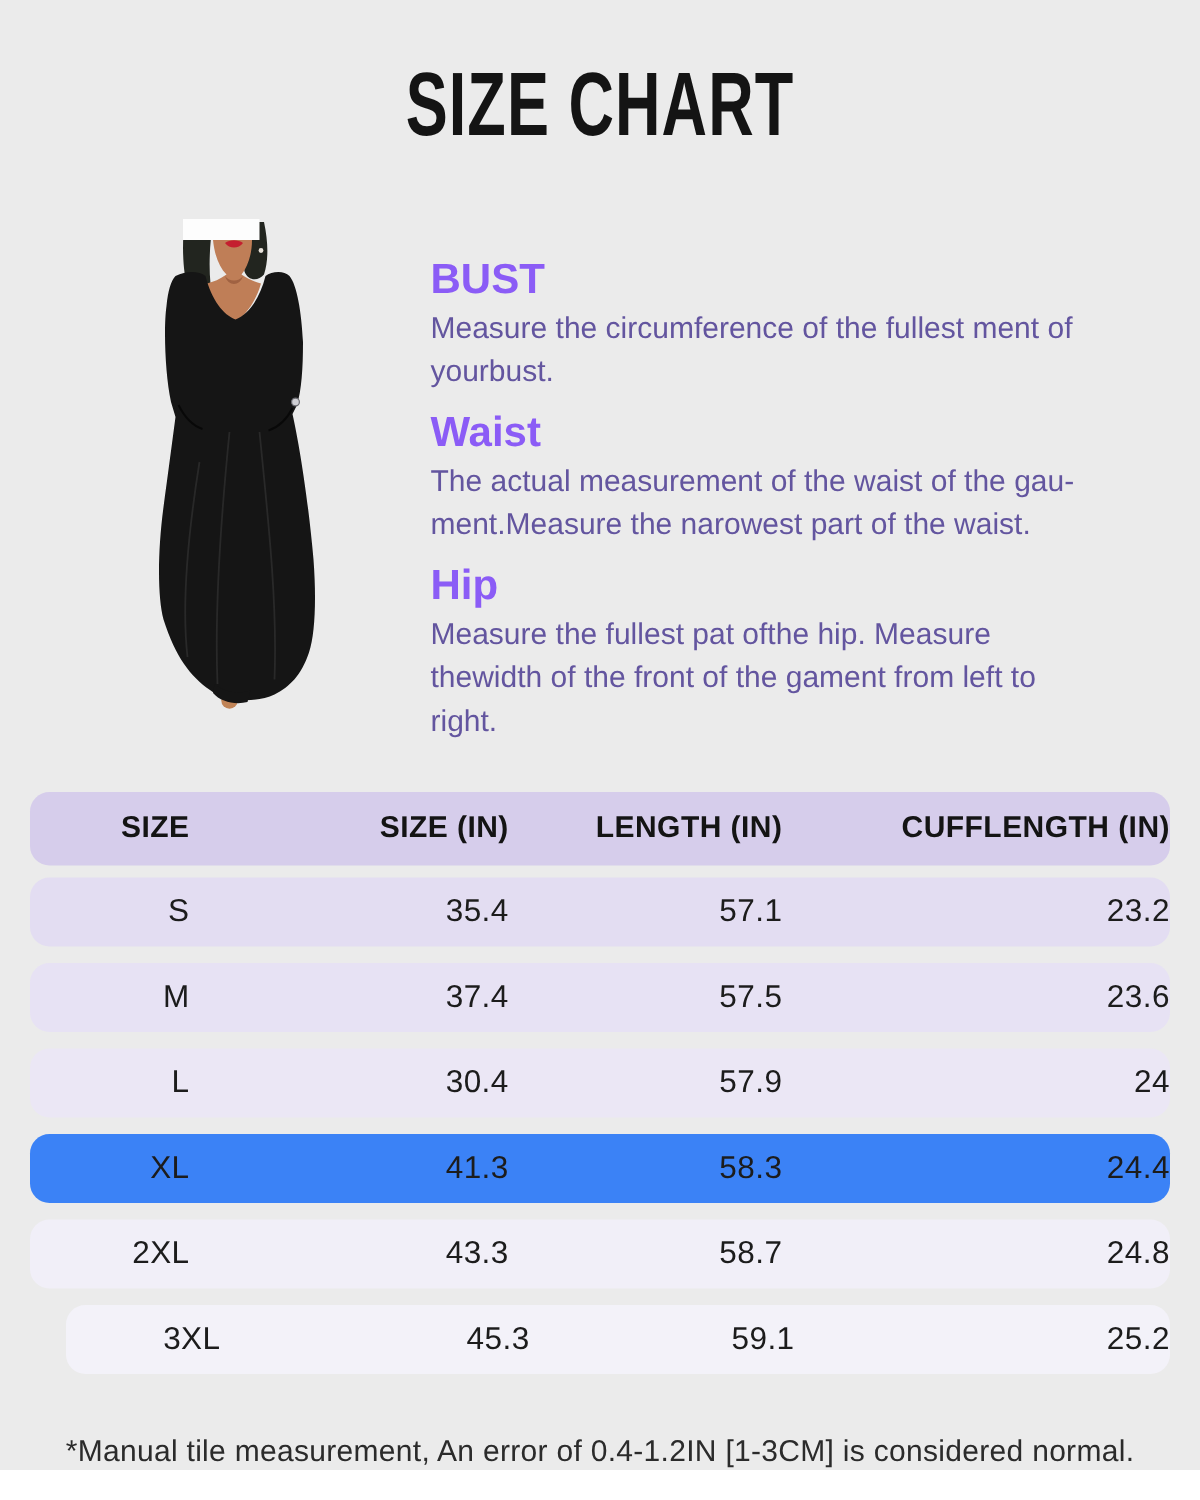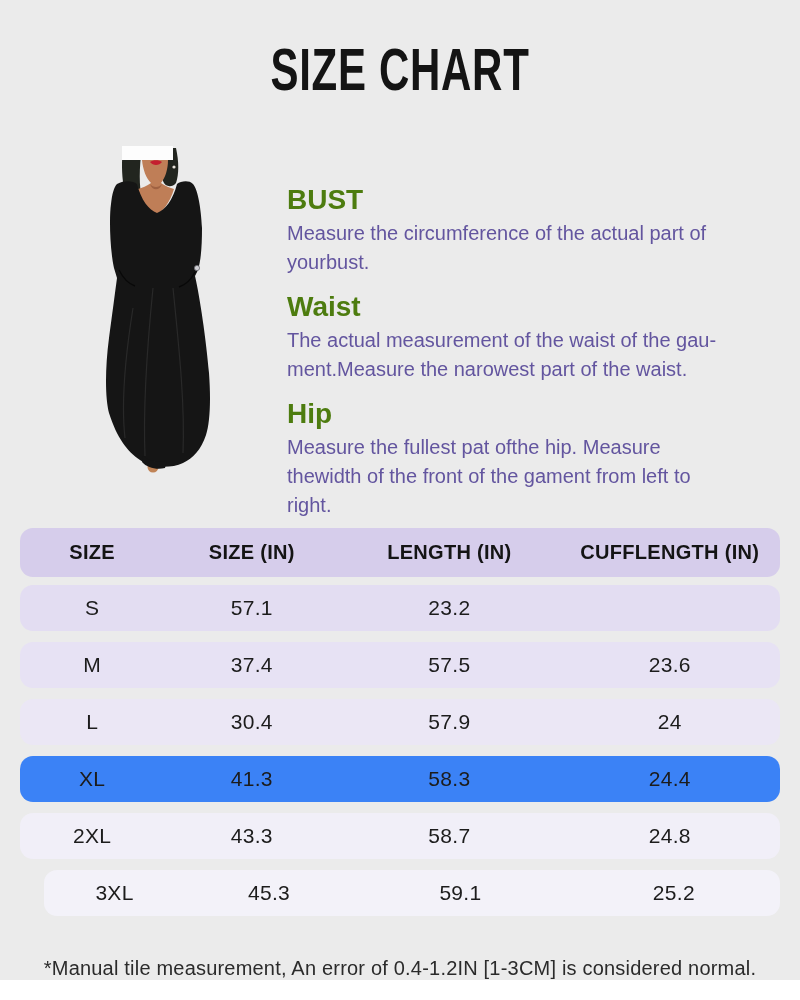--- a/index.html
+++ b/index.html
@@ -26,23 +26,23 @@
     position: absolute; left: 95px; top: 138px;
     width: 150px; height: 345px;
   }
   .photo svg { display:block; width:150px; height:345px; }
 
   .guide {
     position: absolute; left: 287px; top: 170px; width: 475px;
   }
   .guide-section { margin: 0 0 9px 0; }
   .guide-heading {
-    margin: 14px 0 3px 0;
+    margin: 0 0 3px 0;
     font-size: 28px; line-height: 32px; font-weight: bold;
-    color: #4d7c0f;
+    color: #8b5cf6;
   }
   .guide-line {
     font-size: 20px; line-height: 29px;
     color: #63559f; font-weight: 500;
   }
 
   
   .size-table { position: absolute; left: 20px; top: 528px; width: 760px; }
   .trow {
     display: grid;
@@ -57,21 +57,21 @@
     font-weight: bold; font-size: 20px; color: #141414;
   }
   .tbody-row { height: 46px; margin-bottom: 11px; font-size: 21px; font-weight: 500; color: #1c1c1c; }
   .tbody-row:last-child { margin-bottom: 0; margin-left: 24px; }
   .row-0 { background: #e3ddf2; }
   .row-1 { background: #e7e2f4; }
   .row-2 { background: #ebe7f5; }
   .row-3 { background: #3b82f6; }
   .row-4 { background: #f1eff8; }
   .row-5 { background: #f3f2f9; }
-  .cell { text-align: center; letter-spacing: 0.3px; padding-left: 38px; }
+  .cell { text-align: right; letter-spacing: 0.3px; padding-left: 38px; }
 
   
   .footnote {
     position: absolute; left: 0; top: 928px; width: 800px;
     text-align: center; font-size: 20px; color: #2b2b2b;
     letter-spacing: 0.2px;
     margin-top: 29px;
   }
 </style>
 </head>
@@ -131,21 +131,21 @@
       <circle cx="102" cy="130" r="2.6" fill="#cfcfd4" stroke="#6a6a70" stroke-width="0.8"></circle>
 
       <ellipse cx="58" cy="329" rx="5.5" ry="5.5" fill="#c08356"></ellipse>
       <path d="M48,318 C55,324 66,325 72,322 L70,330 C62,332 52,330 47,324 Z" fill="#151515"></path>
     </svg>
   </div>
 
   <div class="guide">
     <div class="guide-section">
       <h3 class="guide-heading">BUST</h3>
-      <div class="guide-line">Measure the circumference of the actual part of</div>
+      <div class="guide-line">Measure the circumference of the fullest ment of</div>
       <div class="guide-line">yourbust.</div>
     </div>
     <div class="guide-section">
       <h3 class="guide-heading">Waist</h3>
       <div class="guide-line">The actual measurement of the waist of the gau-</div>
       <div class="guide-line">ment.Measure the narowest part of the waist.</div>
     </div>
     <div class="guide-section">
       <h3 class="guide-heading">Hip</h3>
       <div class="guide-line">Measure the fullest pat ofthe hip. Measure</div>
@@ -157,20 +157,21 @@
   <div class="size-table">
     <div class="trow thead">
       <div class="cell">SIZE</div>
       <div class="cell">SIZE (IN)</div>
       <div class="cell">LENGTH (IN)</div>
       <div class="cell">CUFFLENGTH (IN)</div>
     </div>
 
     <div class="trow tbody-row row-0">
       <div class="cell">S</div>
+      <div class="cell">35.4</div>
       <div class="cell">57.1</div>
       <div class="cell">23.2</div>
     </div>
     <div class="trow tbody-row row-1">
       <div class="cell">M</div>
       <div class="cell">37.4</div>
       <div class="cell">57.5</div>
       <div class="cell">23.6</div>
     </div>
     <div class="trow tbody-row row-2">

